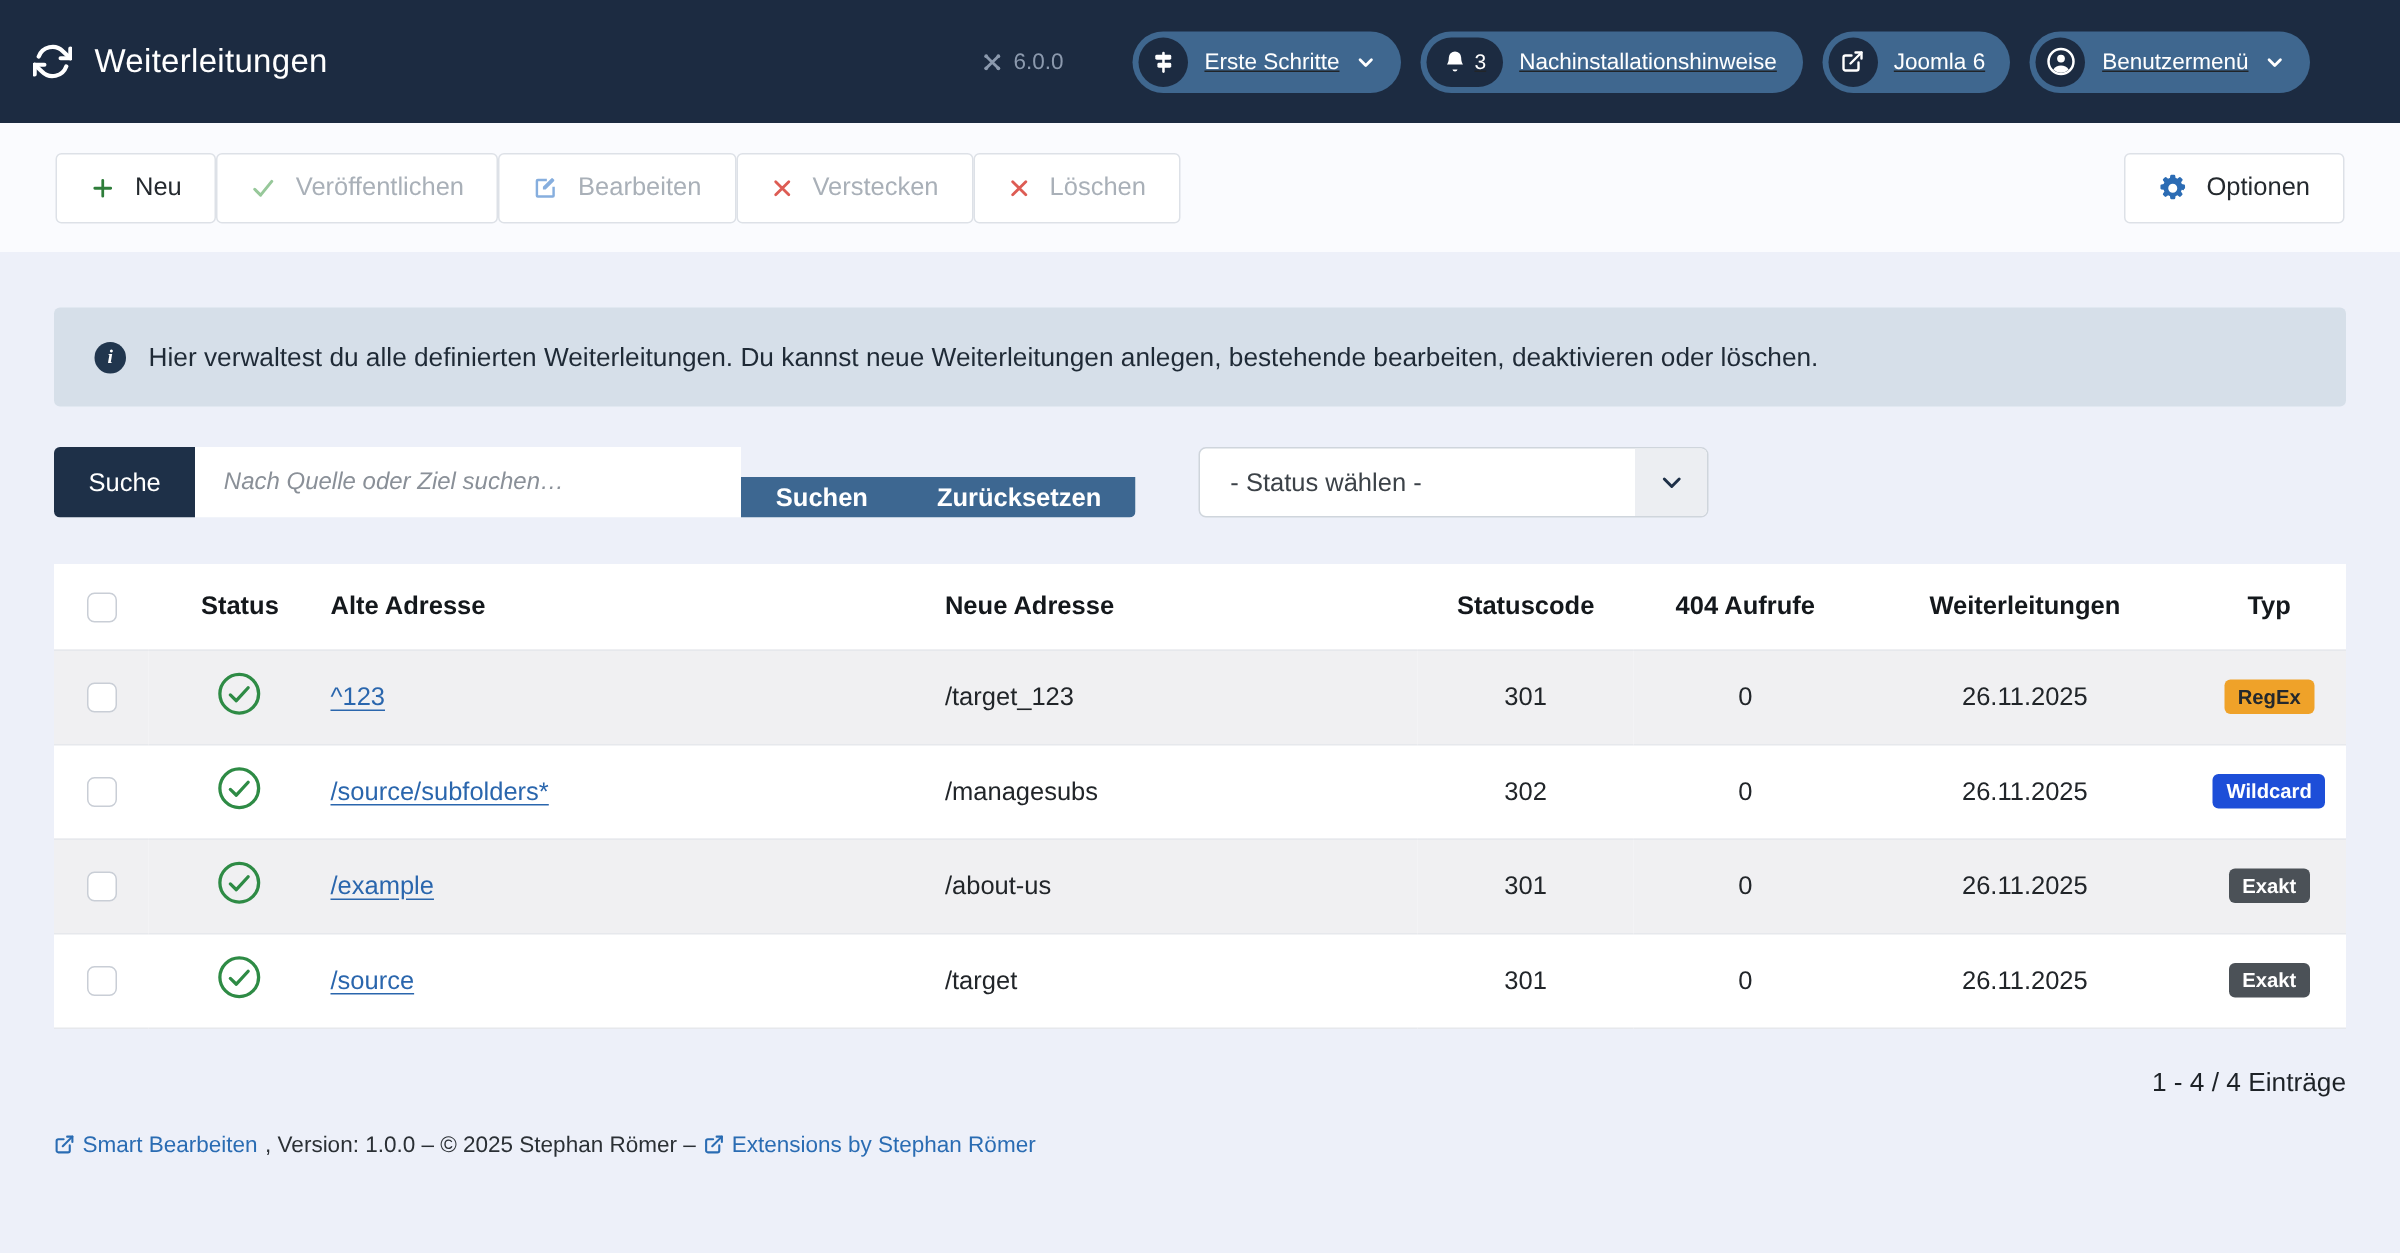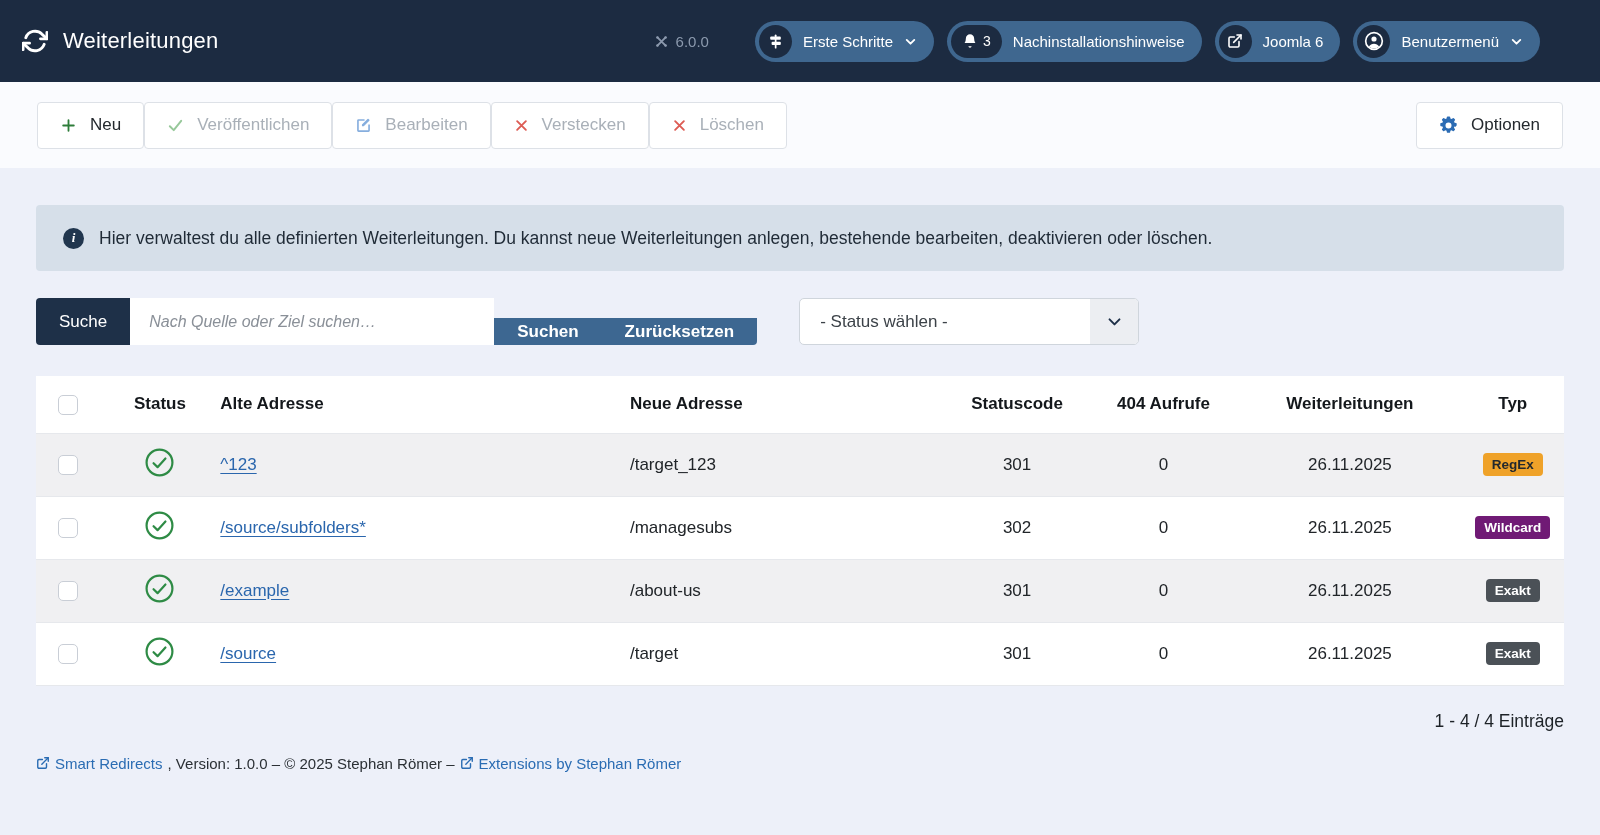--- a/index.html
+++ b/index.html
@@ -16,21 +16,21 @@
   
   .navbar {
     height: 82px; background: #1c2b41;
     display: flex; align-items: center;
     padding: 0 60px 0 22px; gap: 14px;
   }
   .brand { display:flex; align-items:center; gap:15px; color:#fff; }
   .brand-title { font-size: 22px; font-weight: 500; letter-spacing:.2px; }
   .nav-spacer { flex: 1; }
   .nav-version { display:flex; align-items:center; gap:7px; color:#8b99ad; font-size:15px; margin-right:32px; }
-  .pills { display:flex; align-items:center; gap:13px; }
+  .pills { display:flex; align-items:center; gap:13px;text-decoration:underline; }
   .pill {
     height: 41px; border-radius: 21px; background:#3f678f; border:none;
     color:#fff; display:flex; align-items:center; gap:11px;
     padding: 0 17px 0 4px; font-size:15px; font-family:inherit; cursor:pointer;
   }
   .pill-circle {
     width:33px; height:33px; border-radius:17px; background:#1c2b41;
     display:flex; align-items:center; justify-content:center; gap:5px;
   }
   .pill-circle.wide { width:auto; padding:0 11px; }
@@ -112,21 +112,21 @@
     width:20px; height:20px; border:1px solid #c9ced6; border-radius:5px;
     background:#fff; display:inline-block; vertical-align:middle; cursor:pointer;
   }
   .status-toggle { display:inline-flex; cursor:pointer; }
   a.src-link { color:#2a66ad; font-weight:500; text-decoration:underline; text-underline-offset:3px; }
   .badge {
     display:inline-block; padding:4px 9px; border-radius:4px;
     font-size:13.5px; font-weight:bold; line-height:1.15;
   }
   .badge[data-variant="regex"]    { background:#efa229; color:#23282d; }
-  .badge[data-variant="wildcard"] { background:#701a75; color:#fff; }
+  .badge[data-variant="wildcard"] { background:#1d4ed8; color:#fff; }
   .badge[data-variant="exact"]    { background:#4b5157; color:#fff; }
 
   .pagination { margin-top:25px; text-align:right; font-size:17.5px; color:#1d2227; }
 
   .page-footer {
     margin-top:23px; font-size:15px; color:#2b3035;
     display:flex; align-items:center; gap:5px;
   }
   .page-footer a { color:#2a6cb3; text-decoration:none; display:inline-flex; align-items:center; gap:5px; }
 </style>
@@ -382,21 +382,21 @@
 
   <footer class="page-footer">
     <a href="#">
       <span class="icon">
         <svg width="14" height="14" viewBox="0 0 24 24" fill="none" stroke="#2a6cb3" stroke-width="2.4" stroke-linecap="round" stroke-linejoin="round">
           <path d="M18 13v6a2 2 0 0 1-2 2H5a2 2 0 0 1-2-2V8a2 2 0 0 1 2-2h6"></path>
             <polyline points="15 3 21 3 21 9"></polyline>
             <line x1="10" y1="14" x2="21" y2="3"></line>
         </svg>
       </span>
-      <span>Smart Redirects</span>
+      <span>Smart Bearbeiten</span>
     </a>
     <span>, Version: 1.0.0 – © 2025 Stephan Römer – </span>
     <a href="#">
       <span class="icon">
         <svg width="14" height="14" viewBox="0 0 24 24" fill="none" stroke="#2a6cb3" stroke-width="2.4" stroke-linecap="round" stroke-linejoin="round">
           <path d="M18 13v6a2 2 0 0 1-2 2H5a2 2 0 0 1-2-2V8a2 2 0 0 1 2-2h6"></path>
             <polyline points="15 3 21 3 21 9"></polyline>
             <line x1="10" y1="14" x2="21" y2="3"></line>
         </svg>
       </span>

